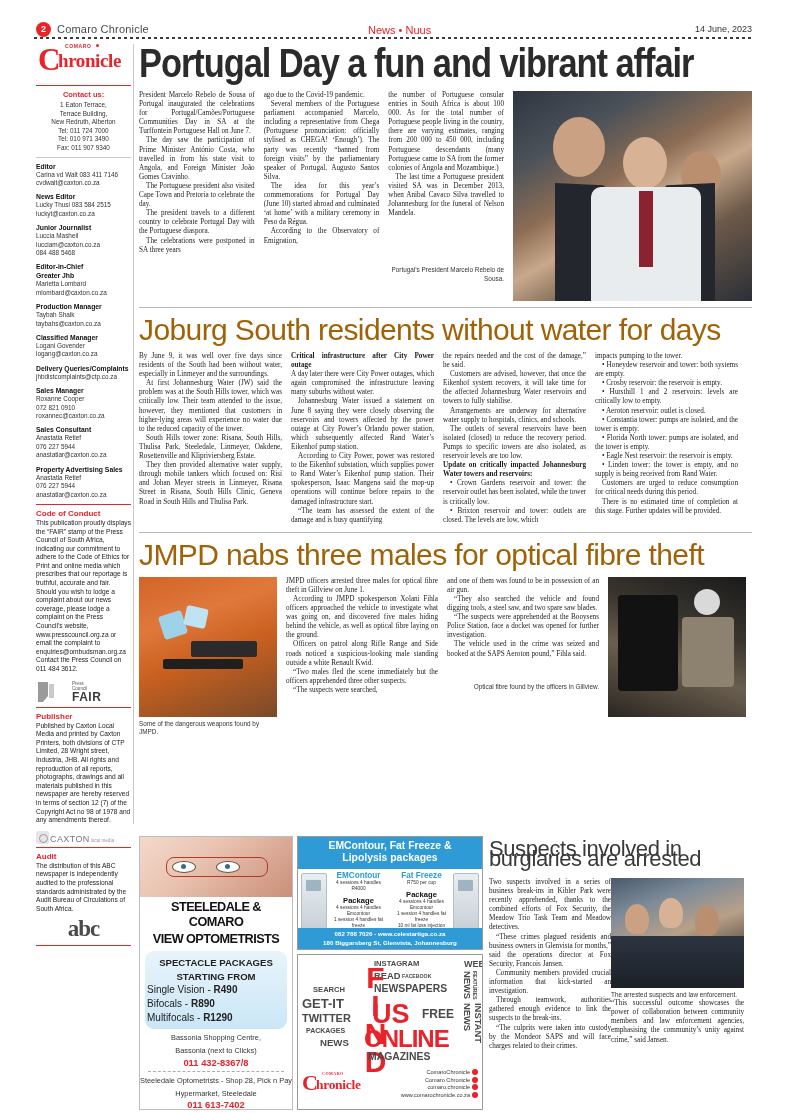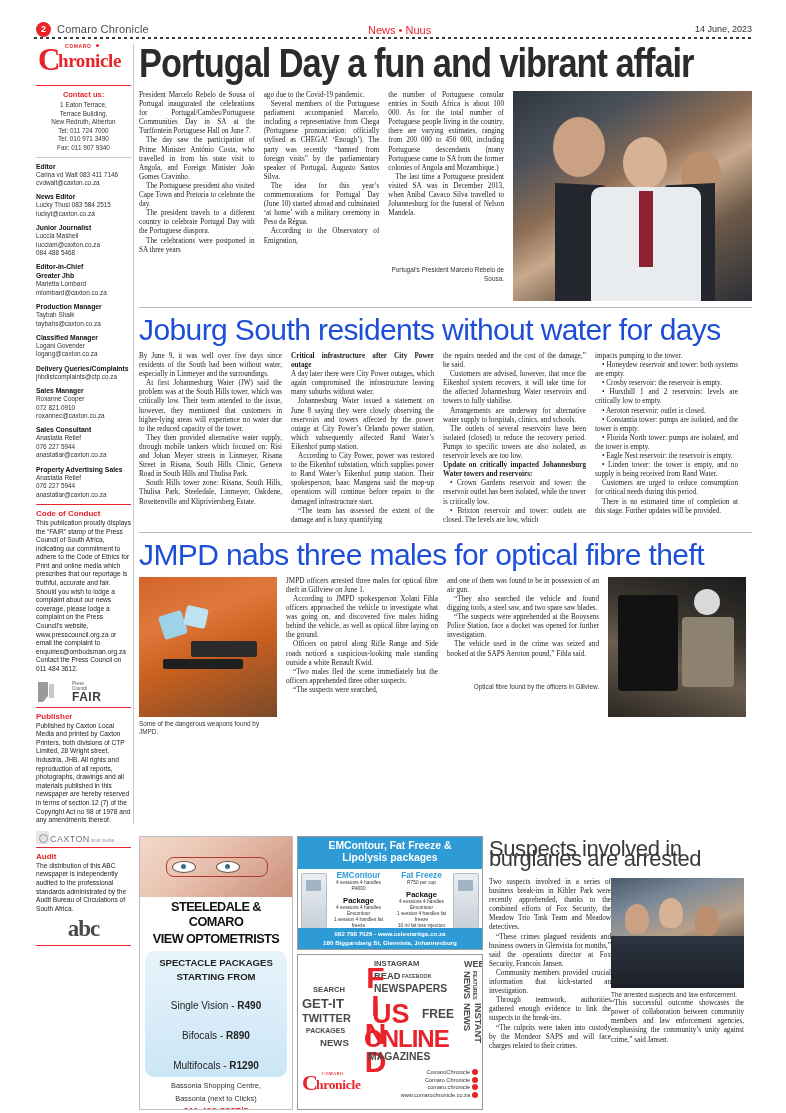--- a/index.html
+++ b/index.html
@@ -42,21 +42,21 @@
   .caxton .sub{font-size:4.6px;color:#999;padding-bottom:1px;}
   .abc{font-family:"Liberation Serif",serif;font-size:23px;font-weight:bold;color:#4a4a4a;text-align:center;letter-spacing:-1px;margin:3px 0 2px;}
 
   
   .vline{position:absolute;left:133px;top:44px;width:1px;height:780px;background:#c9c9c9;}
 
   
   .main{position:absolute;left:139px;top:42px;width:613px;}
   h1.head{font-family:"Liberation Sans",sans-serif;font-weight:bold;font-size:40px;line-height:42px;letter-spacing:-1.2px;color:#2b2b2b;margin:0 0 7px;
      transform:scaleX(.86);transform-origin:left center;white-space:nowrap;}
-  h2.head{font-family:"Liberation Sans",sans-serif;font-weight:normal;font-size:30px;line-height:34px;color:#1d4ed8;letter-spacing:-.6px;margin:0 0 5px;}
+  h2.head{font-family:"Liberation Sans",sans-serif;font-weight:normal;font-size:30px;line-height:34px;color:#a16207;letter-spacing:-.6px;margin:0 0 5px;}
   .rule{border-top:1px solid #b9b9b9;margin:4px 0 5px;}
 
   .cols{display:flex;gap:9px;}
   .col{font-size:7.2px;line-height:9.1px;text-align:justify;color:#1d1d1d;}
   .col p{margin:0;text-indent:7px;}
   .col p.first{text-indent:0;}
   .col p.sub{font-weight:bold;text-indent:0;}
   .photo{background:#6d6257;position:relative;overflow:hidden;}
   .cap{font-family:"Liberation Sans",sans-serif;font-size:6.4px;line-height:8.2px;color:#333;margin-top:3px;}
   .cap.r{text-align:right;}
@@ -87,21 +87,21 @@
   .adrow{position:absolute;left:139px;top:836px;width:613px;height:272px;}
   .adOpto{position:absolute;left:0;top:0;width:152px;height:272px;border:1px solid #bdbdbd;background:#fff;overflow:hidden;}
   .adOpto .img{height:60px;background:linear-gradient(140deg,#f3d9cc 0%,#e9c3b0 40%,#d9a894 70%,#c98f78 100%);position:relative;}
   .adOpto .img .eye{position:absolute;top:24px;width:22px;height:10px;background:#fff;border-radius:50%;border:1px solid #6d5446;}
   .adOpto .img .eye.l{left:32px;} .adOpto .img .eye.r{left:76px;}
   .adOpto .img .pupil{position:absolute;top:27px;width:5px;height:5px;border-radius:50%;background:#3b6b8c;}
   .adOpto .img .pupil.l{left:41px;} .adOpto .img .pupil.r{left:85px;}
   .adOpto .img .frame{position:absolute;left:26px;top:20px;width:100px;height:18px;border:1.6px solid #b03a2e;border-radius:8px;}
   .adOpto .t1{font-family:"Liberation Sans",sans-serif;font-weight:bold;font-size:13.5px;line-height:14.5px;text-align:center;color:#111;letter-spacing:-.6px;margin-top:3px;transform:scaleX(.94);}
   .adOpto .t2{font-family:"Liberation Sans",sans-serif;font-weight:bold;font-size:9.6px;line-height:11px;text-align:center;color:#222;margin-top:3px;}
-  .adOpto .price{font-family:"Liberation Sans",sans-serif;font-size:10px;line-height:12.4px;text-align:center;color:#222;margin-top:18px;}
+  .adOpto .price{font-family:"Liberation Sans",sans-serif;font-size:10px;line-height:12.4px;color:#222;margin-top:2px;}
   .adOpto .price b{font-weight:bold;}
   .adOpto .blue{background:linear-gradient(#e8f4fb,#cbe6f6);border-radius:9px;margin:4px 5px 0;padding:3px 2px 4px;}
   .adOpto .addr{font-size:7.4px;line-height:9.4px;text-align:center;color:#333;font-family:"Liberation Sans",sans-serif;margin-top:4px;}
   .adOpto .tel{font-family:"Liberation Sans",sans-serif;font-weight:bold;font-size:9.4px;text-align:center;color:#e8232a;margin-top:1px;}
   .adOpto .dash{border-top:1px dashed #aab;margin:3px 8px;}
 
   .adEm{position:absolute;left:158px;top:0;width:184px;height:112px;border:1px solid #9a9a9a;background:#fff;overflow:hidden;}
   .adEm .hd{background:#2e9bd6;color:#fff;font-family:"Liberation Sans",sans-serif;font-weight:bold;font-size:10.4px;line-height:12.4px;text-align:center;padding:3px 2px 4px;}
   .adEm .grid{display:flex;padding:2px 3px 0;}
   .adEm .dev{width:24px;background:linear-gradient(#e9eef2,#c6ced6);border:1px solid #b4bcc4;border-radius:2px;margin-top:2px;height:58px;position:relative;}
@@ -299,22 +299,22 @@
     </article>
 
     <div class="rule" style="margin-top:6px"></div>
 
     <article>
       <h2 class="head">Joburg South residents without water for days</h2>
       <div class="cols">
         <div class="col" style="width:143px">
           <p class="first">By June 9, it was well over five days since residents of the South had been without water, especially in Linmeyer and the surroundings.</p>
           <p>At first Johannesburg Water (JW) said the problem was at the South Hills tower, which was critically low. Their team attended to the issue, however, they mentioned that customers in higher-lying areas will experience no water due to the reduced capacity of the tower.</p>
+          <p>South Hills tower zone: Risana, South Hills, Thulisa Park, Steeledale, Linmeyer, Oakdene, Rosettenville and Klipriviersberg Estate.</p>
           <p>They then provided alternative water supply, through mobile tankers which focused on: Risi and Johan Meyer streets in Linmeyer, Risana Street in Risana, South Hills Clinic, Geneva Road in South Hills and Thulisa Park.</p>
-          <p>South Hills tower zone: Risana, South Hills, Thulisa Park, Steeledale, Linmeyer, Oakdene, Rosettenville and Klipriviersberg Estate.</p>
         </div>
         <div class="col" style="width:143px">
           <p class="sub">Critical infrastructure after City Power outage</p>
           <p class="first">A day later there were City Power outages, which again compromised the infrastructure leaving many suburbs without water.</p>
           <p>Johannesburg Water issued a statement on June 8 saying they were closely observing the reservoirs and towers affected by the power outage at City Power’s Orlando power station, which subsequently affected Rand Water’s Eikenhof pump station.</p>
           <p>According to City Power, power was restored to the Eikenhof substation, which supplies power to Rand Water’s Eikenhof pump station. Their spokesperson, Isaac Mangena said the mop-up operations will continue before repairs to the damaged infrastructure start.</p>
           <p>“The team has assessed the extent of the damage and is busy quantifying</p>
         </div>
         <div class="col" style="width:143px">
           <p class="first">the repairs needed and the cost of the damage,” he said.</p>

